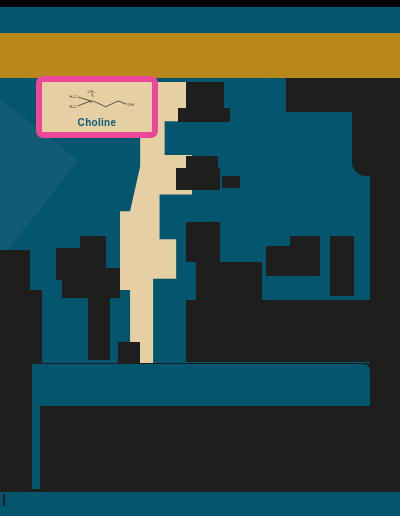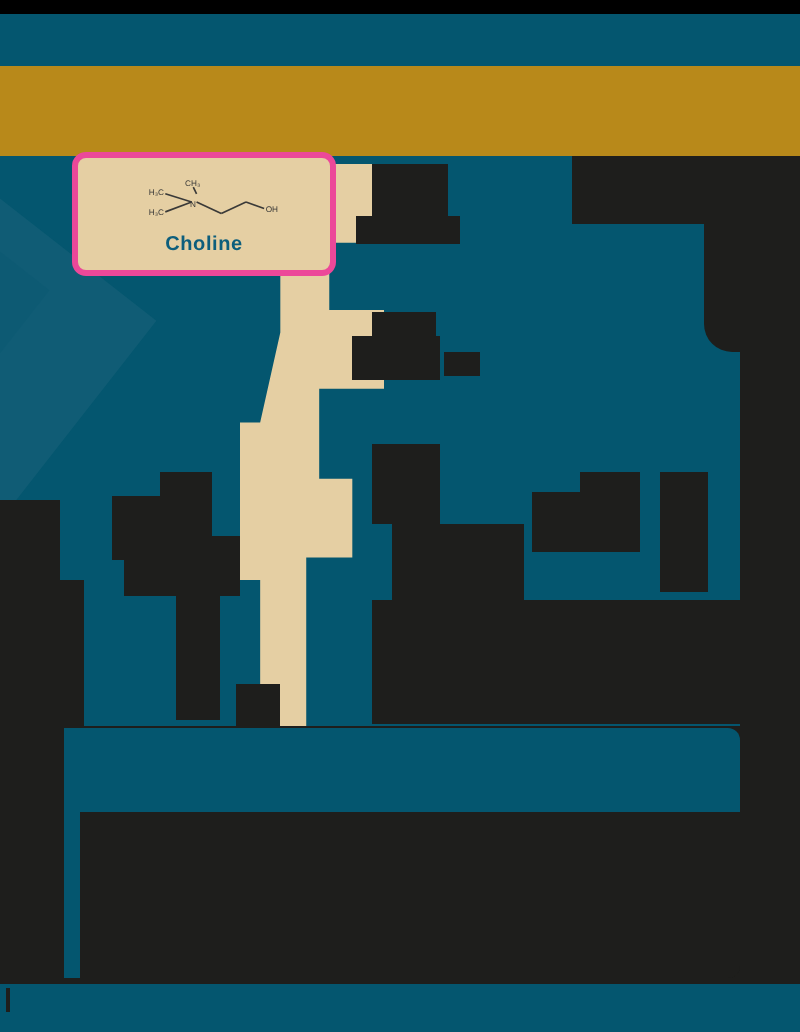--- a/index.html
+++ b/index.html
@@ -31,22 +31,22 @@
     transform:rotate(38deg);transform-origin:top left;opacity:.8;}
 
   
   .ribbon{position:absolute;left:120px;top:82px;width:72px;height:281px;background:#e5cfa3;
     clip-path:polygon(
       28% 0, 100% 0, 100% 14%, 62% 14%, 62% 26%, 100% 26%, 100% 40%,
       55% 40%, 55% 56%, 78% 56%, 78% 70%, 46% 70%, 46% 100%, 14% 100%,
       14% 74%, 0 74%, 0 46%, 14% 46%, 28% 30%);}
 
   
-  .card{position:absolute;left:36px;top:76px;width:132px;height:62px;background:#e5cfa3;
-    border:3px solid #ec4899;border-radius:7px;box-sizing:border-box;
+  .card{position:absolute;left:36px;top:76px;width:122px;height:62px;background:#e5cfa3;
+    border:6px solid #ec4899;border-radius:7px;box-sizing:border-box;
     display:flex;flex-direction:column;align-items:center;justify-content:center;}
   .card .struct{height:28px;display:block;}
   .card .cap{color:#0d5e7c;font-weight:bold;font-size:10px;letter-spacing:.3px;margin-top:2px;}
 
   
   .blk{position:absolute;background:#1e1e1c;}
 
   
   .panel{position:absolute;left:32px;top:364px;width:338px;height:125px;border-radius:6px;
     background:#1e1e1c;overflow:hidden;}

